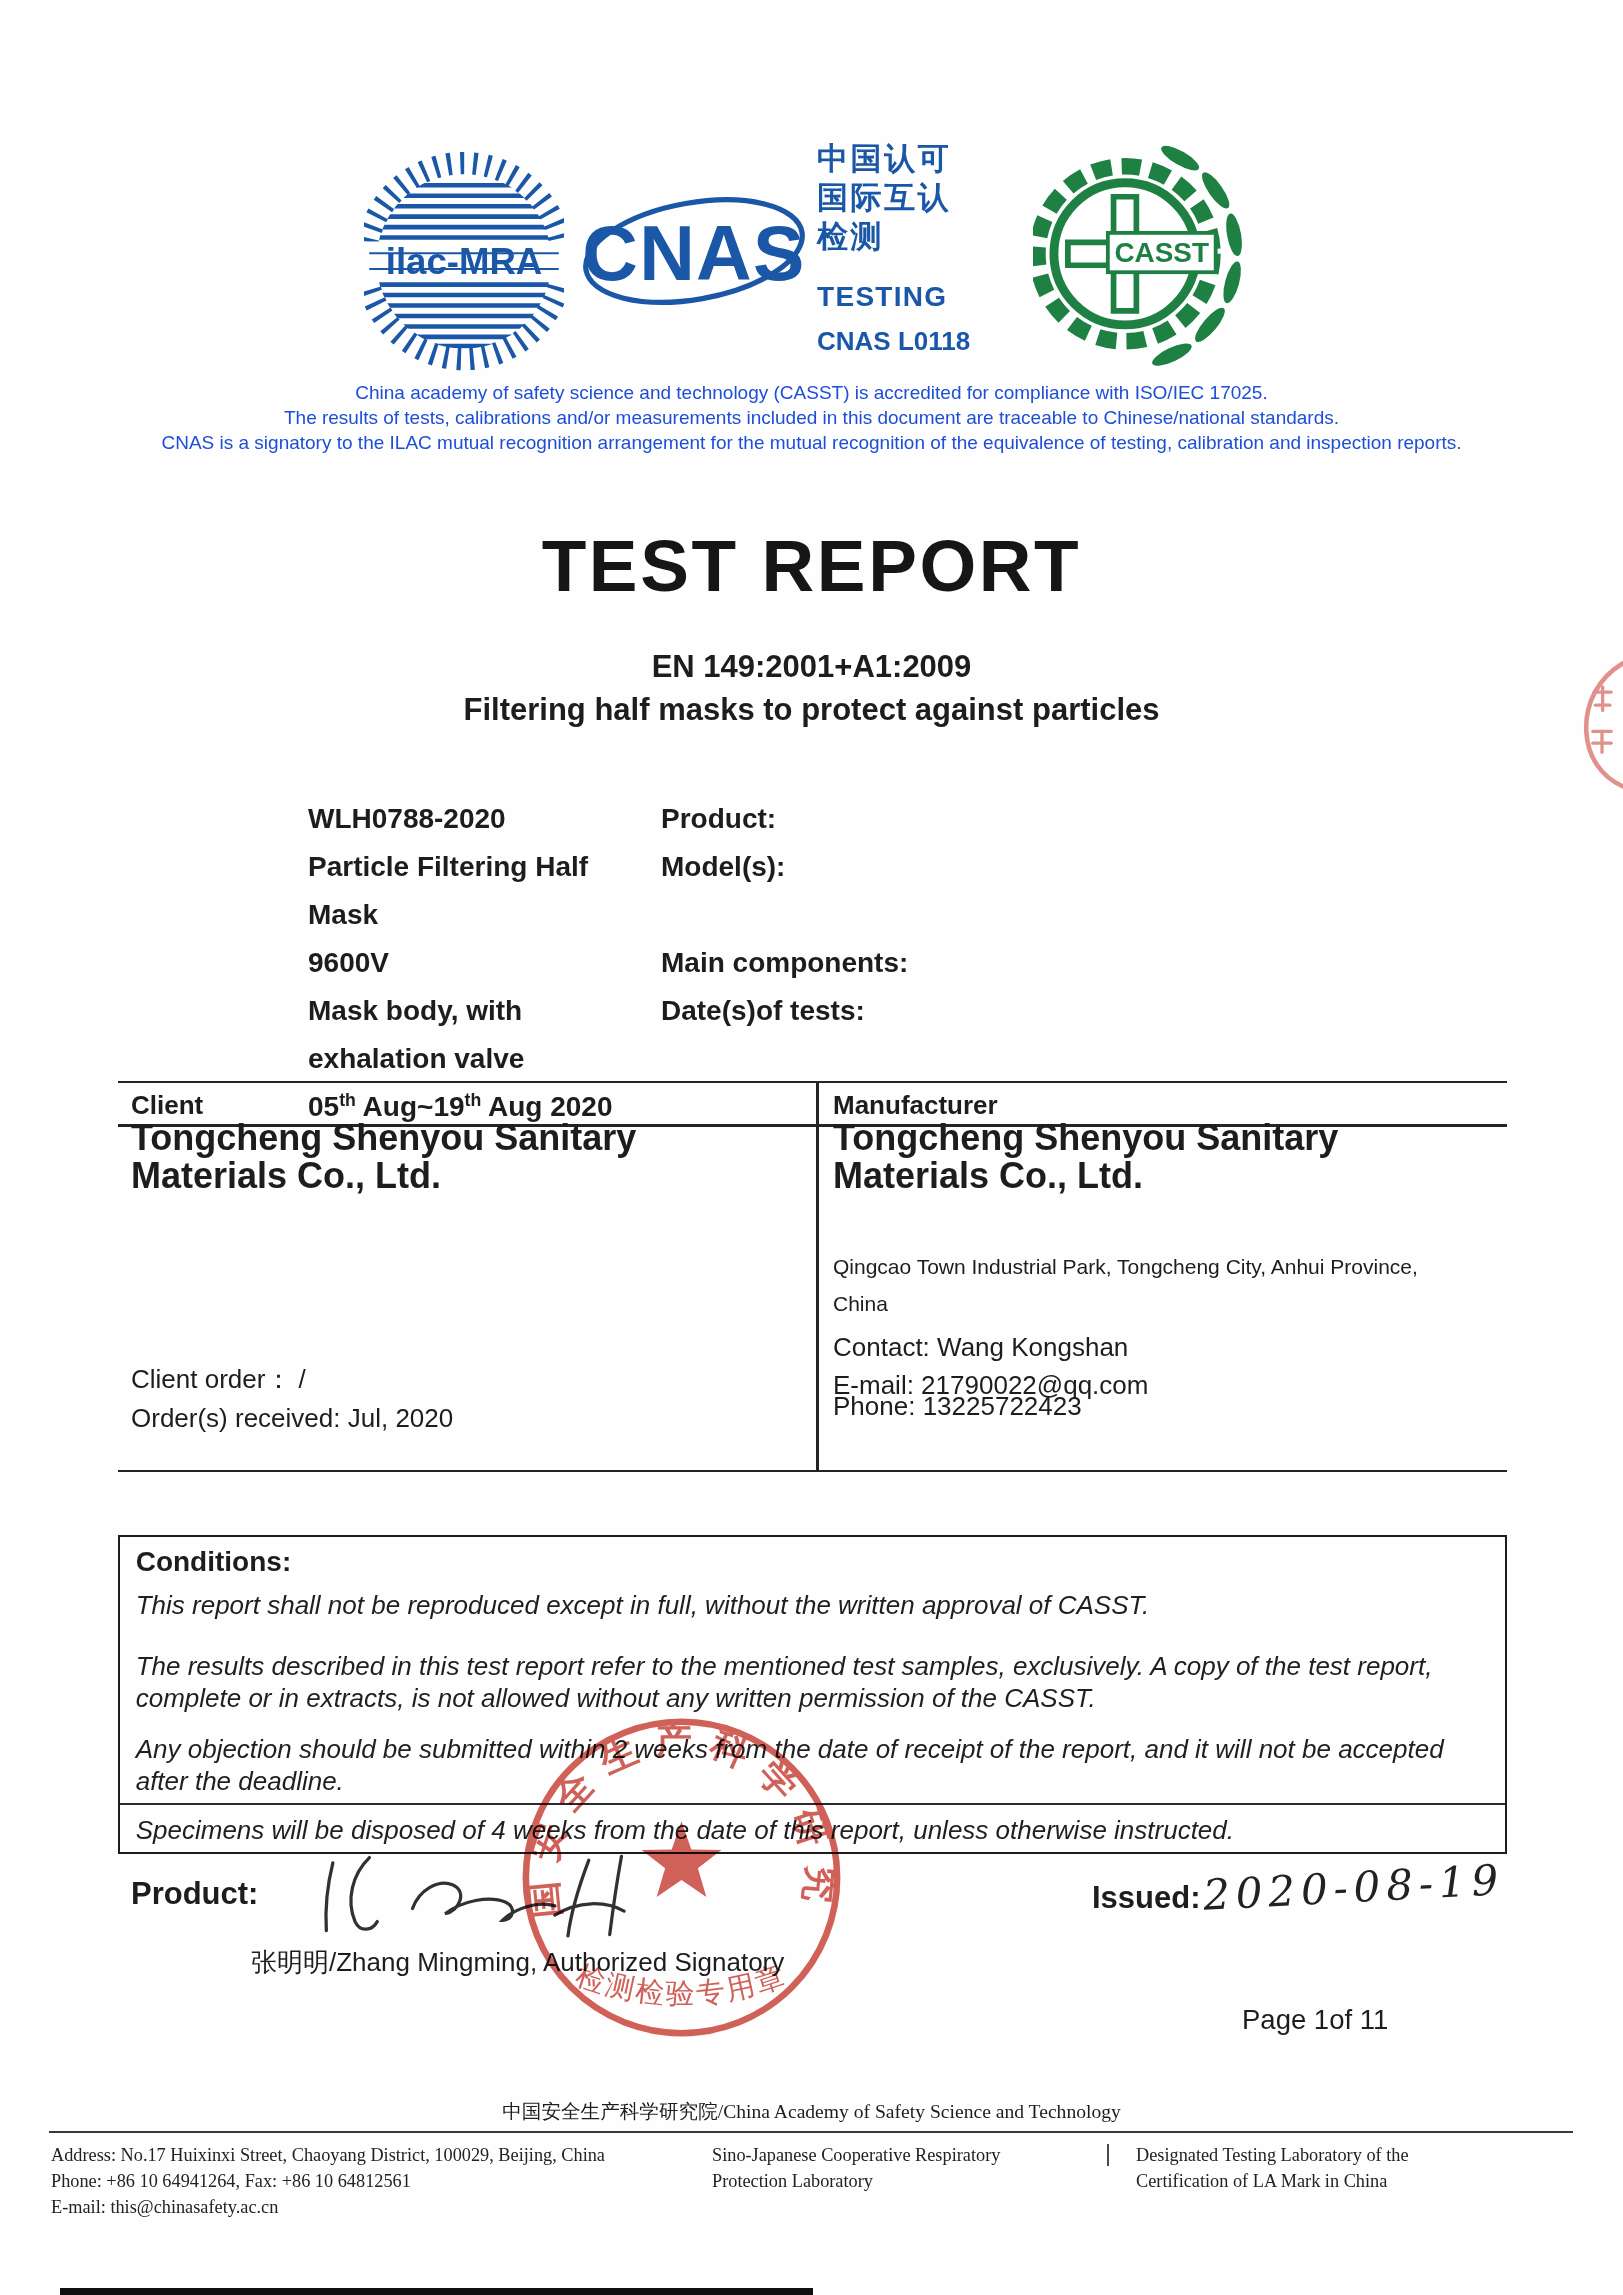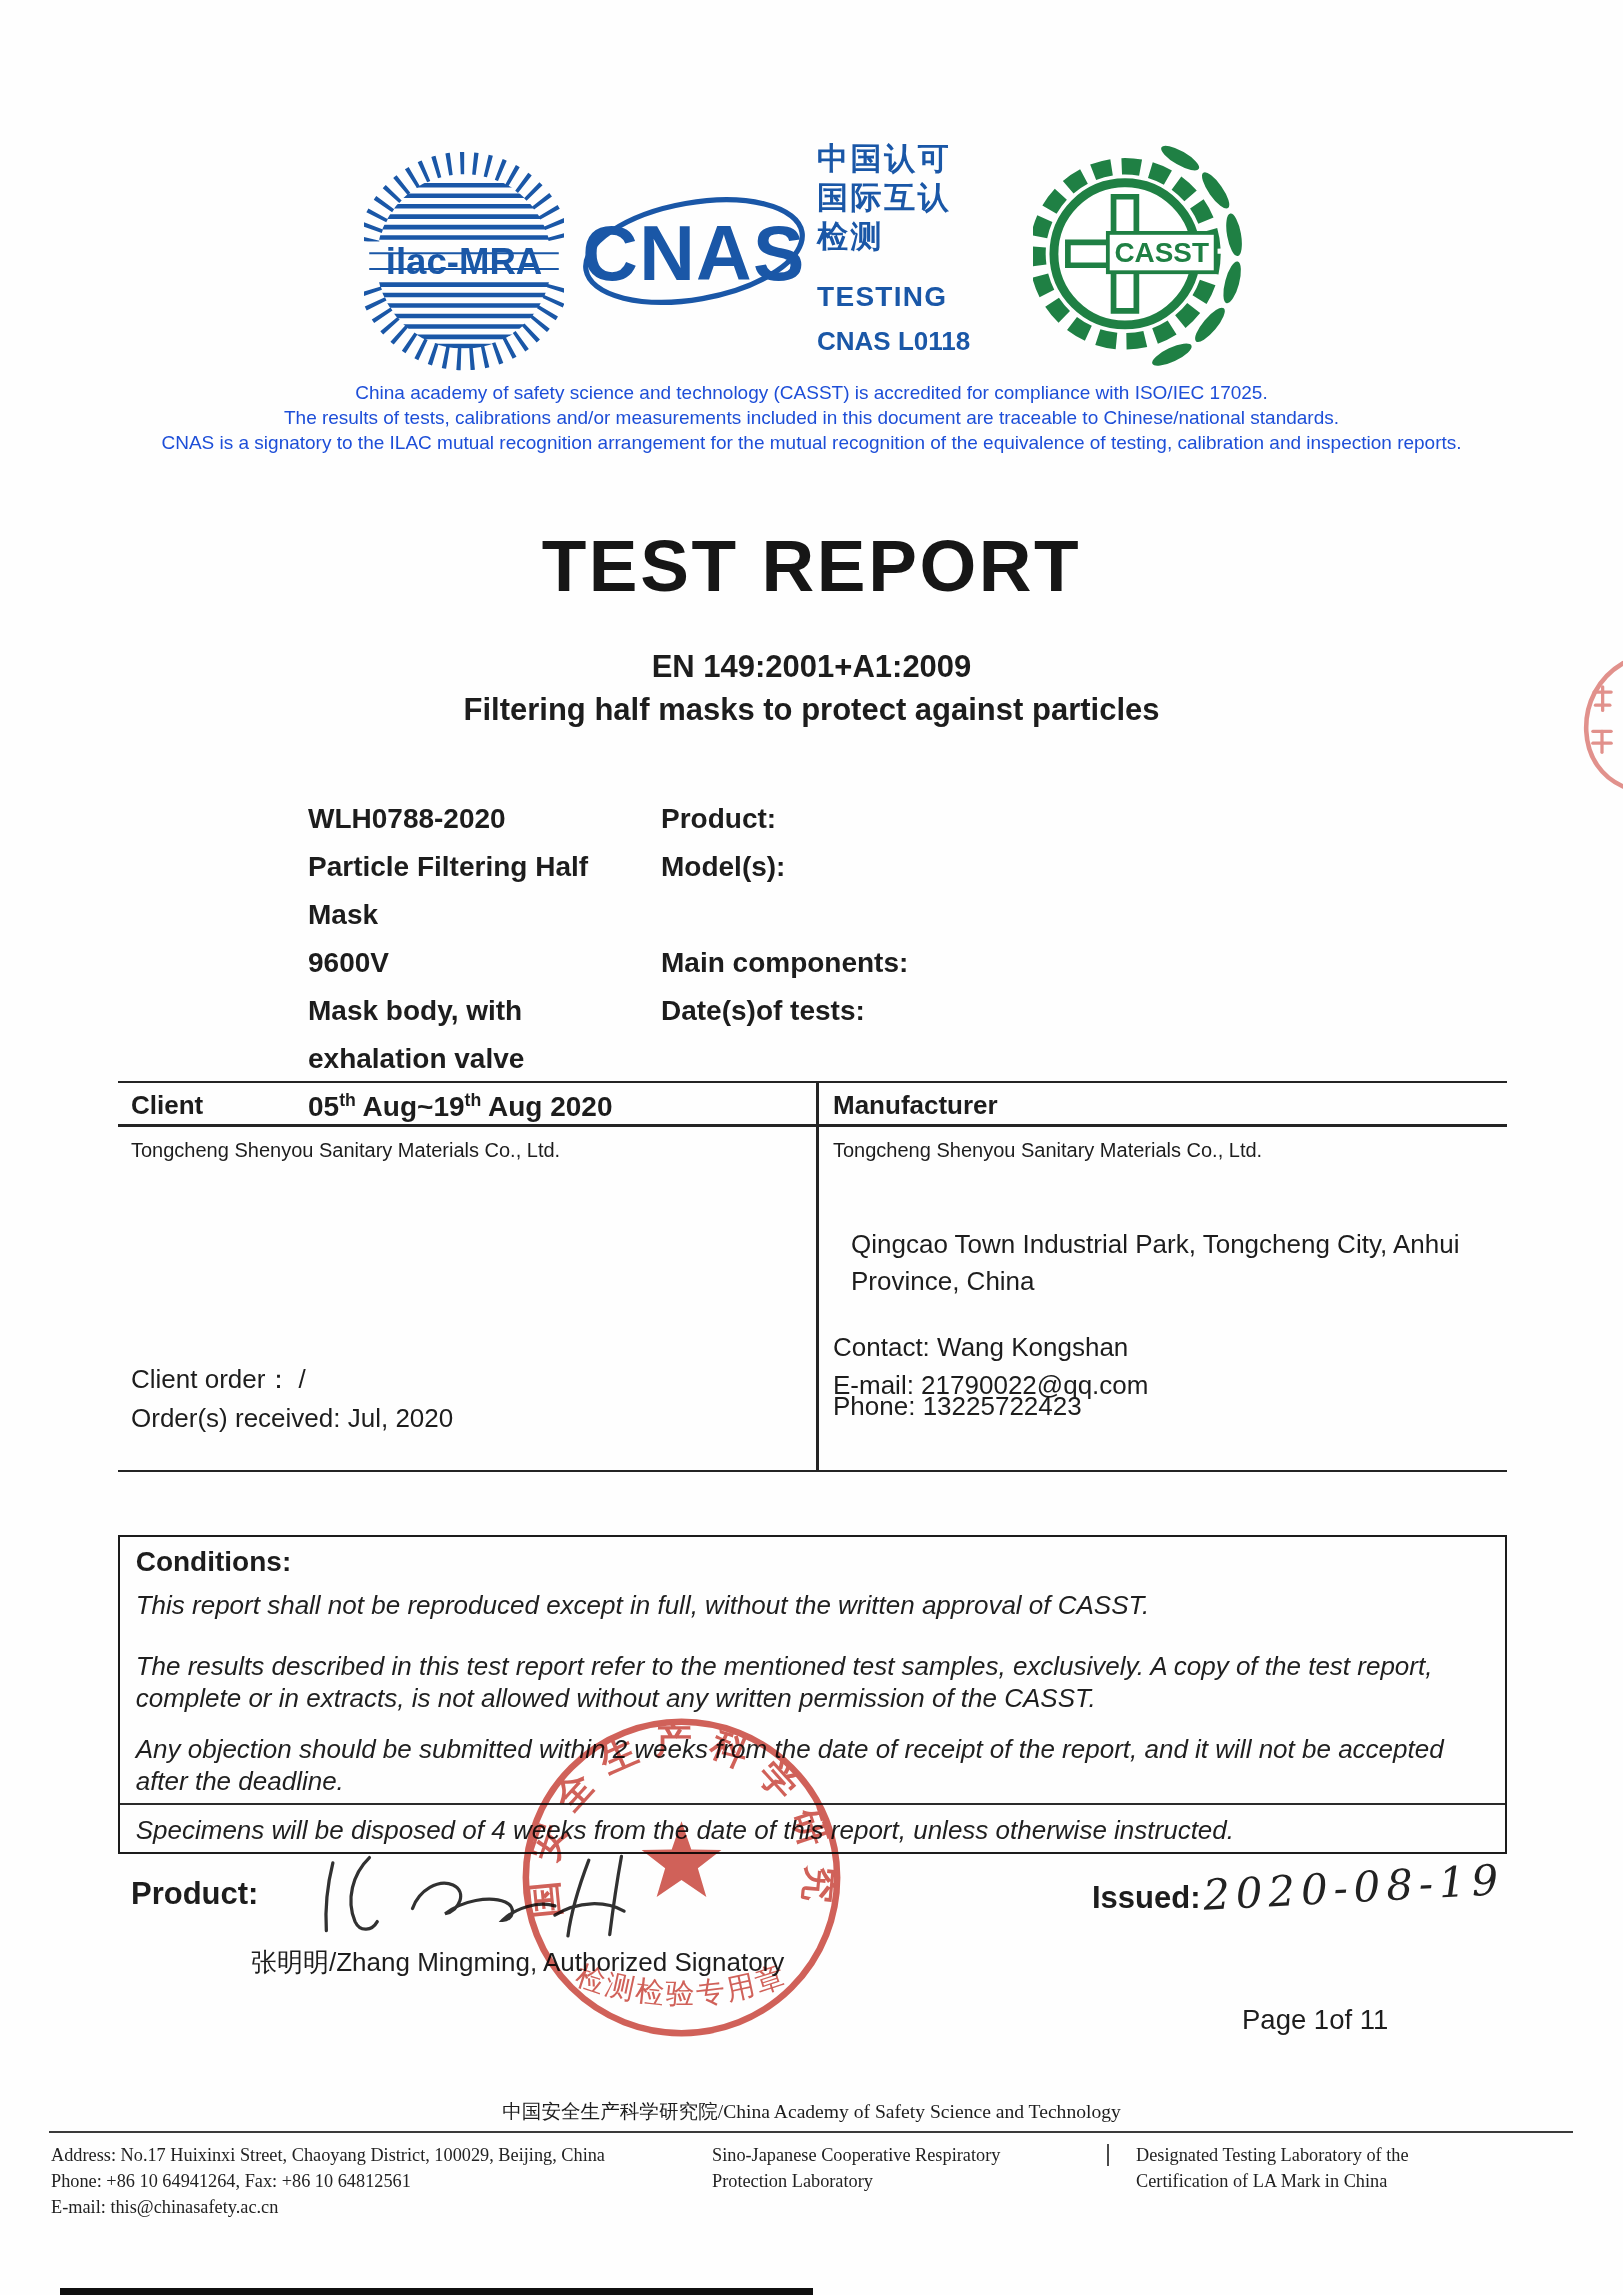--- a/index.html
+++ b/index.html
@@ -31,25 +31,25 @@
            line-height:48px;}
   .details sup{font-size:17.7px;vertical-align:super;line-height:0;}
 
   
   .parties{position:absolute;left:118px;top:1081px;width:1389px;height:387px;
            border-top:2.6px solid #242424;border-bottom:2.6px solid #242424;}
   .parties .vdiv{position:absolute;left:698px;top:0;bottom:0;width:2.6px;background:#242424;}
   .parties .hdiv{position:absolute;left:0;right:0;top:41px;height:2.6px;background:#242424;}
   .parties .heading{position:absolute;top:6.5px;font-size:26px;font-weight:bold;}
   .client-heading{left:13px;} .manufacturer-heading{left:715px;}
-  .party-name{position:absolute;top:48px;width:628px;font-size:20px;font-weight:normal;line-height:38px;}
+  .party-name{position:absolute;top:36px;width:628px;font-size:36px;font-weight:bold;line-height:38px;}
   .client-name{left:13px;} .man-name{left:715px;width:641px;}
   .client-order{position:absolute;left:13px;top:279px;font-size:26px;}
   .client-received{position:absolute;left:13px;top:320px;font-size:26px;}
-  .man-address{position:absolute;left:715px;top:143px;width:641px;font-size:26px;line-height:37px;margin-left:18px;}
+  .man-address{position:absolute;left:715px;top:165px;width:641px;font-size:21px;line-height:37px;}
   .man-contact{position:absolute;left:715px;top:249px;font-size:26px;}
   .man-email{position:absolute;left:715px;top:287px;font-size:26px;}
   .man-phone{position:absolute;left:715px;top:308px;font-size:26px;}
 
   
   .conditions{position:absolute;left:118px;top:1535px;width:1389px;height:319px;
               border:2.6px solid #1c1c1c;box-sizing:border-box;padding-left:48px;}
   .conditions .heading{position:absolute;left:15.7px;top:9.2px;font-size:28px;font-weight:bold;}
   .conditions p{position:absolute;left:15.7px;right:15.7px;margin:0;font-size:26px;
                 font-style:italic;line-height:32px;color:#1f1f1f;}

